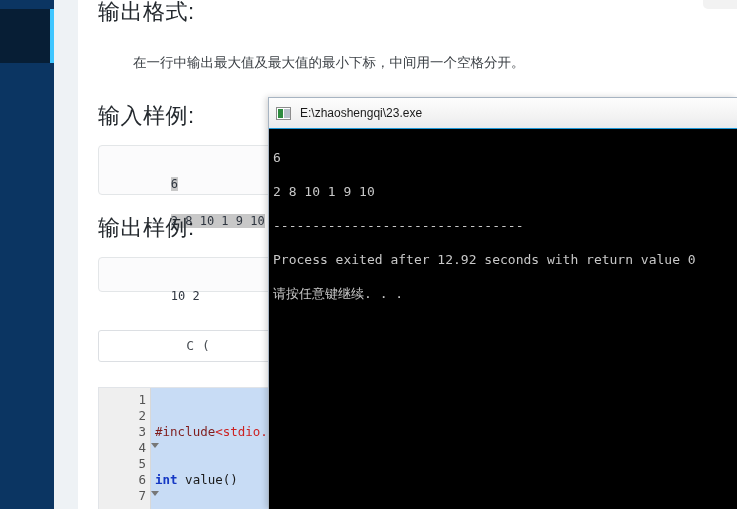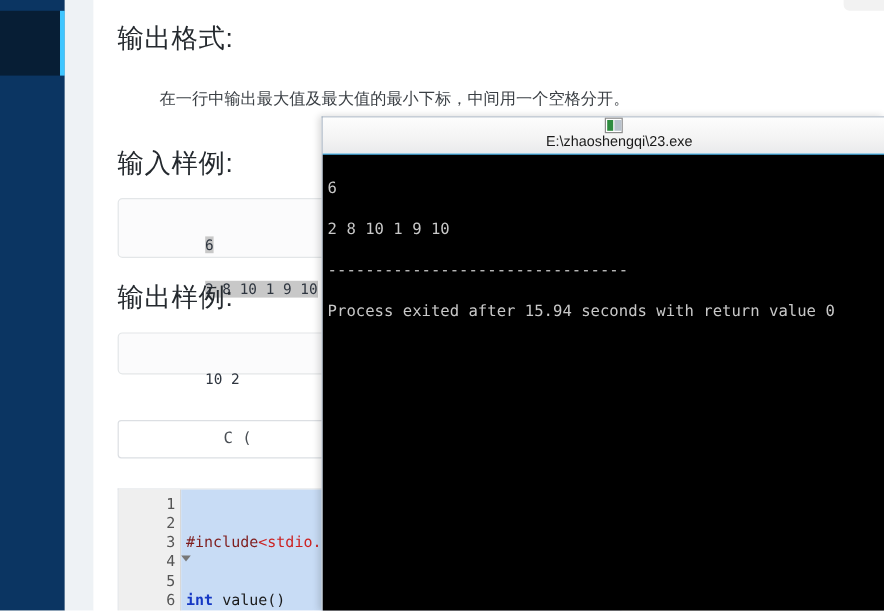--- a/index.html
+++ b/index.html
@@ -122,23 +122,22 @@
     width: 469px; height: 412px;
     background: #ffffff;
     border: 1px solid #a7b4c2;
     border-right: none; border-bottom: none;
     box-shadow: -2px 0 6px rgba(0,0,0,.16);
   }
   .console-titlebar {
     height: 31px;
     background: linear-gradient(to bottom, #fdfdfd 0%, #f3f3f3 60%, #e9eaec 100%);
     display: flex; align-items: center;
-    padding-left: 26px;
+    padding-left: 7px;
     border-bottom: 1px solid #1d98d8;
-    flex-direction: column;
   }
   .console-icon {
     width: 15px; height: 13px;
     background: #ffffff;
     border: 1px solid #8c8c8c;
     position: relative;
     margin-right: 9px;
     flex: none;
   }
   .console-icon:before {
@@ -182,21 +181,21 @@
   <div class="sidebar">
     <div class="sidebar-active-block"></div>
     <div class="sidebar-active-bar"></div>
   </div>
   <div class="sidebar-gutter"></div>
 
   <div class="content">
 
     <div class="content-pad">
 
-      <h2 class="section-title" style="margin-top:21px;">输出格式:</h2>
+      <h2 class="section-title" style="margin-top:1px;">输出格式:</h2>
 
       <div class="para" style="margin-top:29px; width:430px;">在一行中输出最大值及最大值的最小下标，中间用一个空格分开。</div>
 
       <h2 class="section-title" style="margin-top:31px;">输入样例:</h2>
 
       <div class="sample-box" style="margin-top:18px; width:365px; height:50px;">
         <span class="sel">6</span><br>
         <span class="sel">2 8 10 1 9 10</span>
       </div>
 
@@ -244,17 +243,18 @@
 
   <div class="console-win">
     <div class="console-titlebar">
       <div class="console-icon"></div>
       <div class="console-title">E:\zhaoshengqi\23.exe</div>
     </div>
     <div class="console-body">
 <div>6</div>
 <div>2 8 10 1 9 10</div>
 <div>--------------------------------</div>
-<div>Process exited after 15.94 seconds with return value 0</div>
+<div>Process exited after 12.92 seconds with return value 0</div>
+<div>请按任意键继续. . .</div>
     </div>
   </div>
 
 </div>
 
 </body></html>

